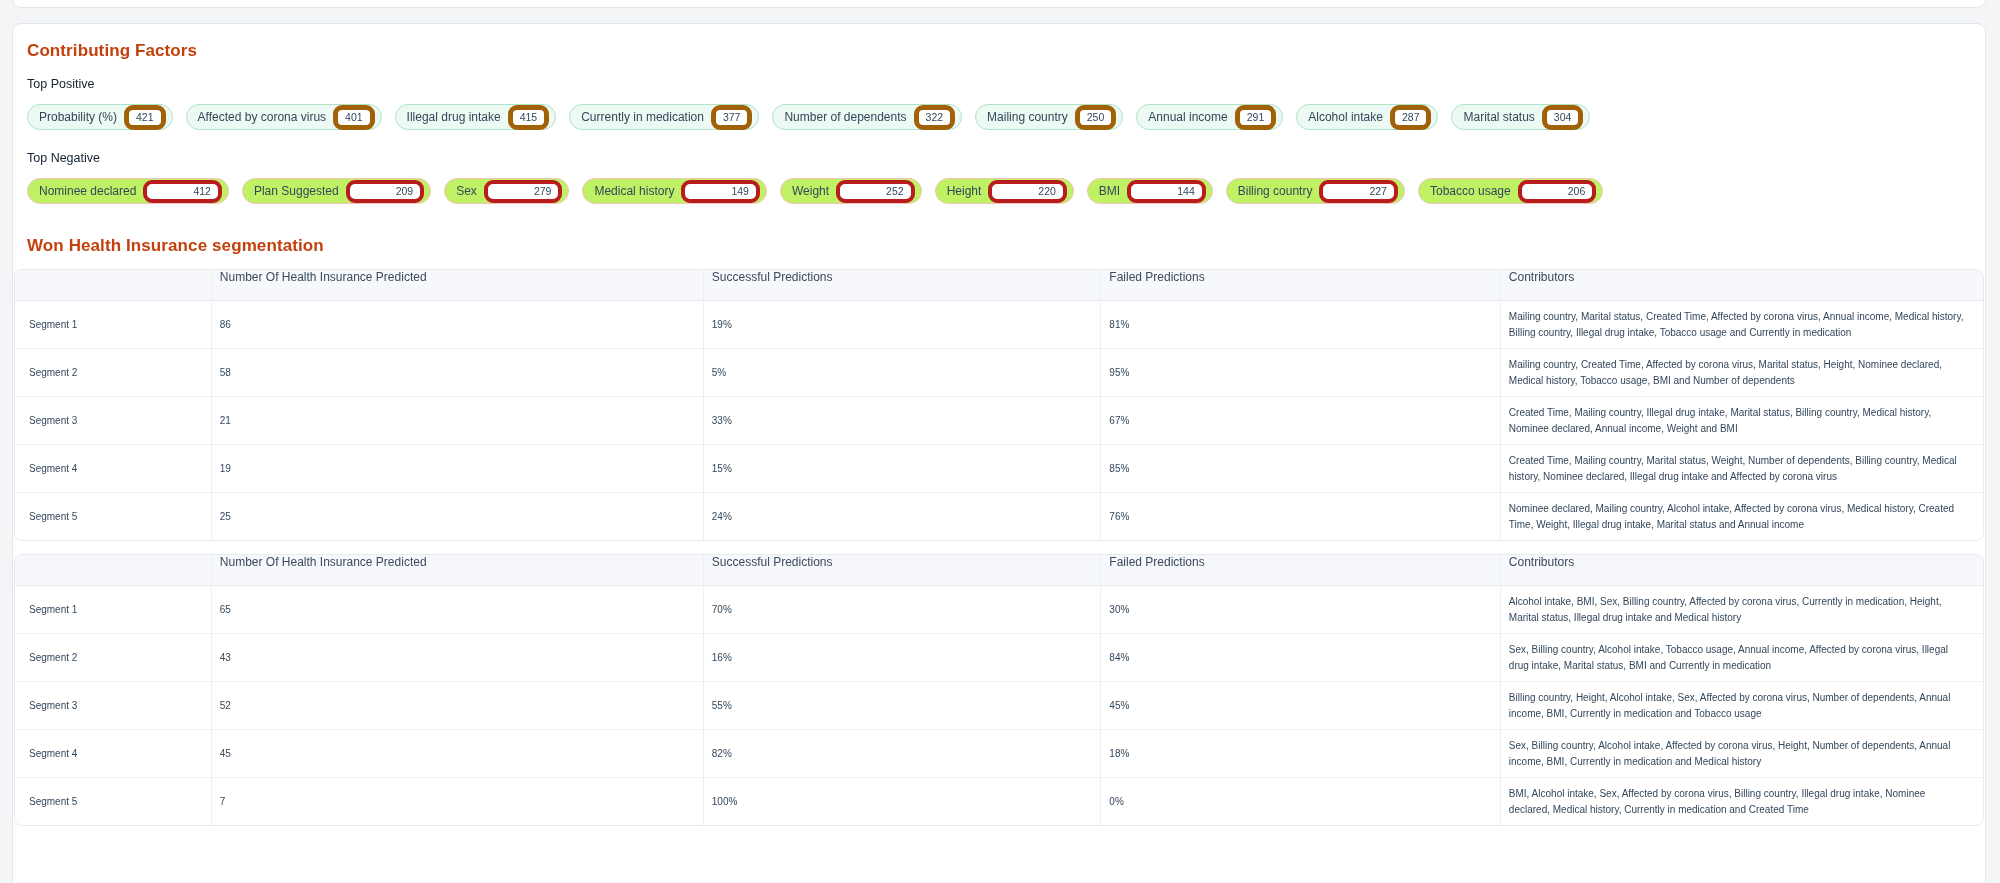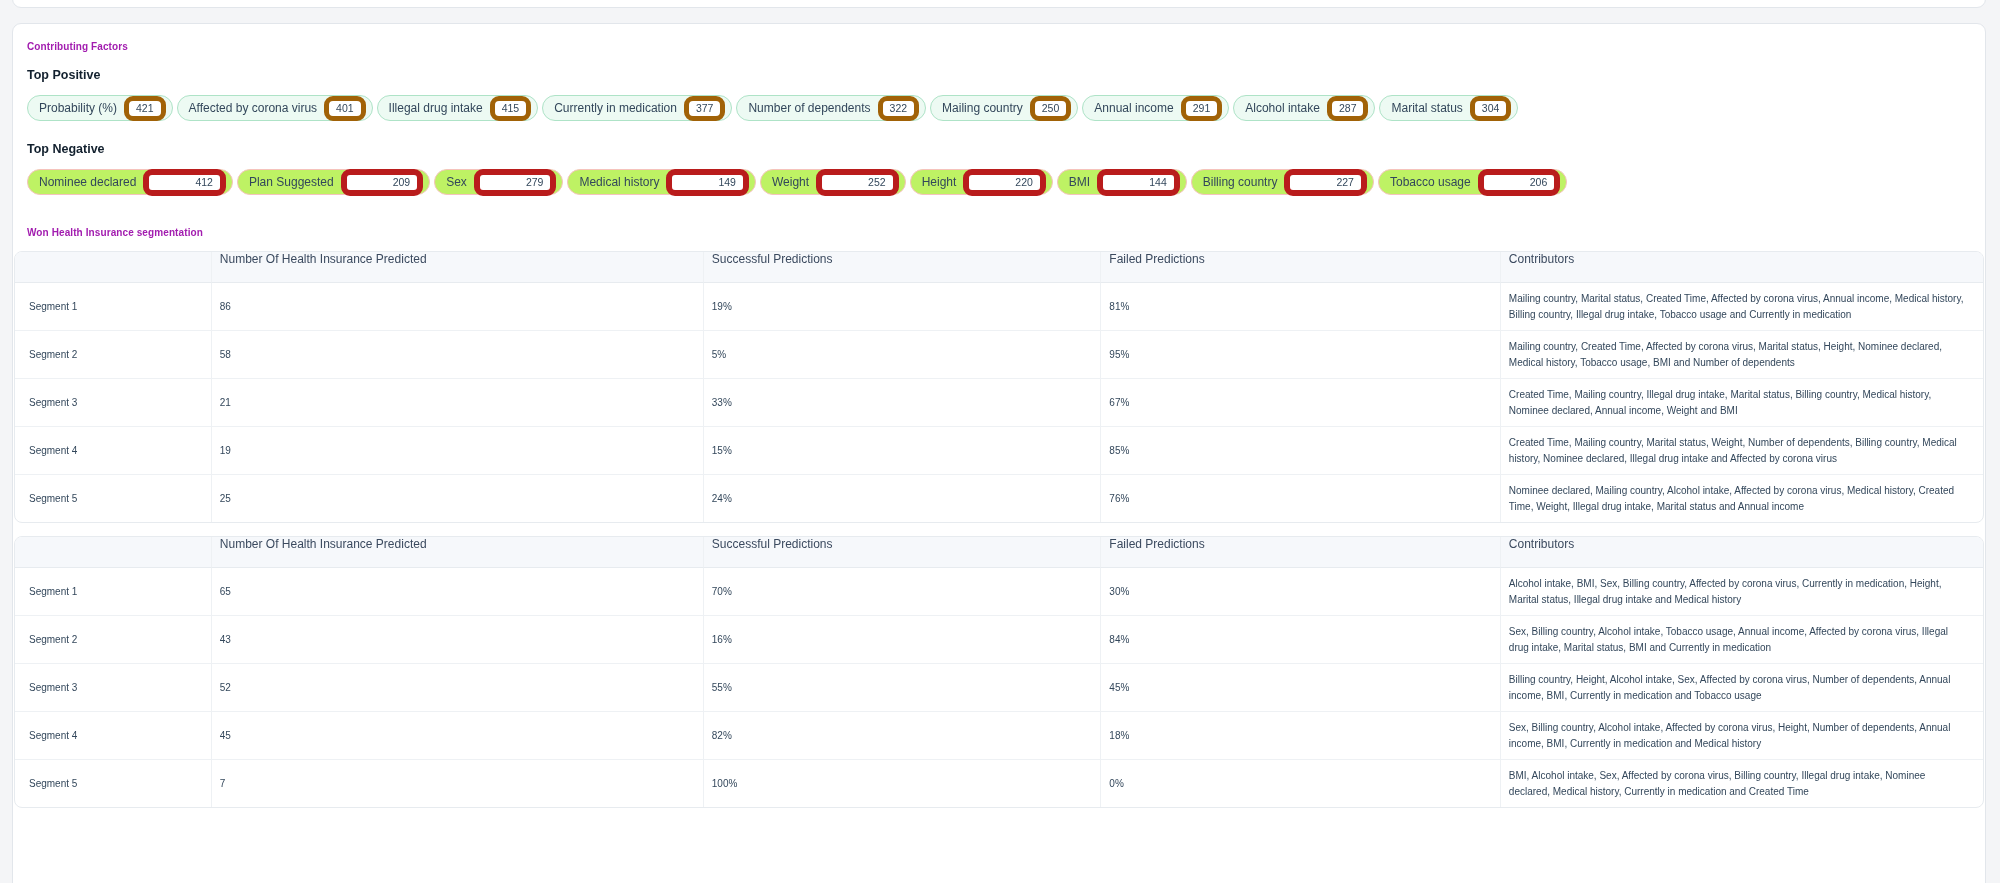--- a/index.html
+++ b/index.html
@@ -31,35 +31,35 @@
     right: 14px;
     top: 23px;
     height: 900px;
     background: #ffffff;
     border: 1px solid #e2e6eb;
     border-radius: 9px;
     padding: 17px 0 0 0;
   }
   .pad-section { padding: 0 14px; }
   .section-title {
-    font-size: 10px;
+    font-size: 17px;
     font-weight: bold;
-    color: #a21caf;
+    color: #c2410c;
     letter-spacing: 0.1px;
   }
   .sub-label {
     font-size: 12.5px;
-    font-weight: bold;
+    font-weight: normal;
     color: #12202e;
     margin-top: 16px;
   }
   .pill-row {
     display: flex;
     flex-wrap: wrap;
-    gap: 4px;
+    gap: 13px;
     margin-top: 13px;
   }
   .pill {
     display: inline-flex;
     align-items: center;
     height: 26px;
     padding: 0 6px 0 11px;
     border-radius: 14px;
     font-size: 12px;
     color: #33475b;
@@ -74,21 +74,21 @@
     background: #ffffff;
     border-radius: 9px;
     font-size: 10.5px;
     padding: 1px 7px;
     color: #33475b;
     line-height: 13px;
   }
   .pill.positive { background: #edfaf3; border: 1px solid #aee3c7; }
   .pill.positive .pill-count { border: 5px solid #a16207; }
   .pill.negative { background: #bef264; border: 1px solid #f5c3bc; }
-  .pill.negative .pill-count { border: 6px solid #b91c1c; padding-left: 46px; }
+  .pill.negative .pill-count { border: 4px solid #b91c1c; padding-left: 46px; }
 
   .table-title { margin-top: 32px; }
   .seg-table {
     width: calc(100% - 2px);
     margin: 13px 1px 0 1px;
     border: 1px solid #e7ebef;
     border-radius: 8px;
     border-spacing: 0;
     table-layout: fixed;
     overflow: hidden;

